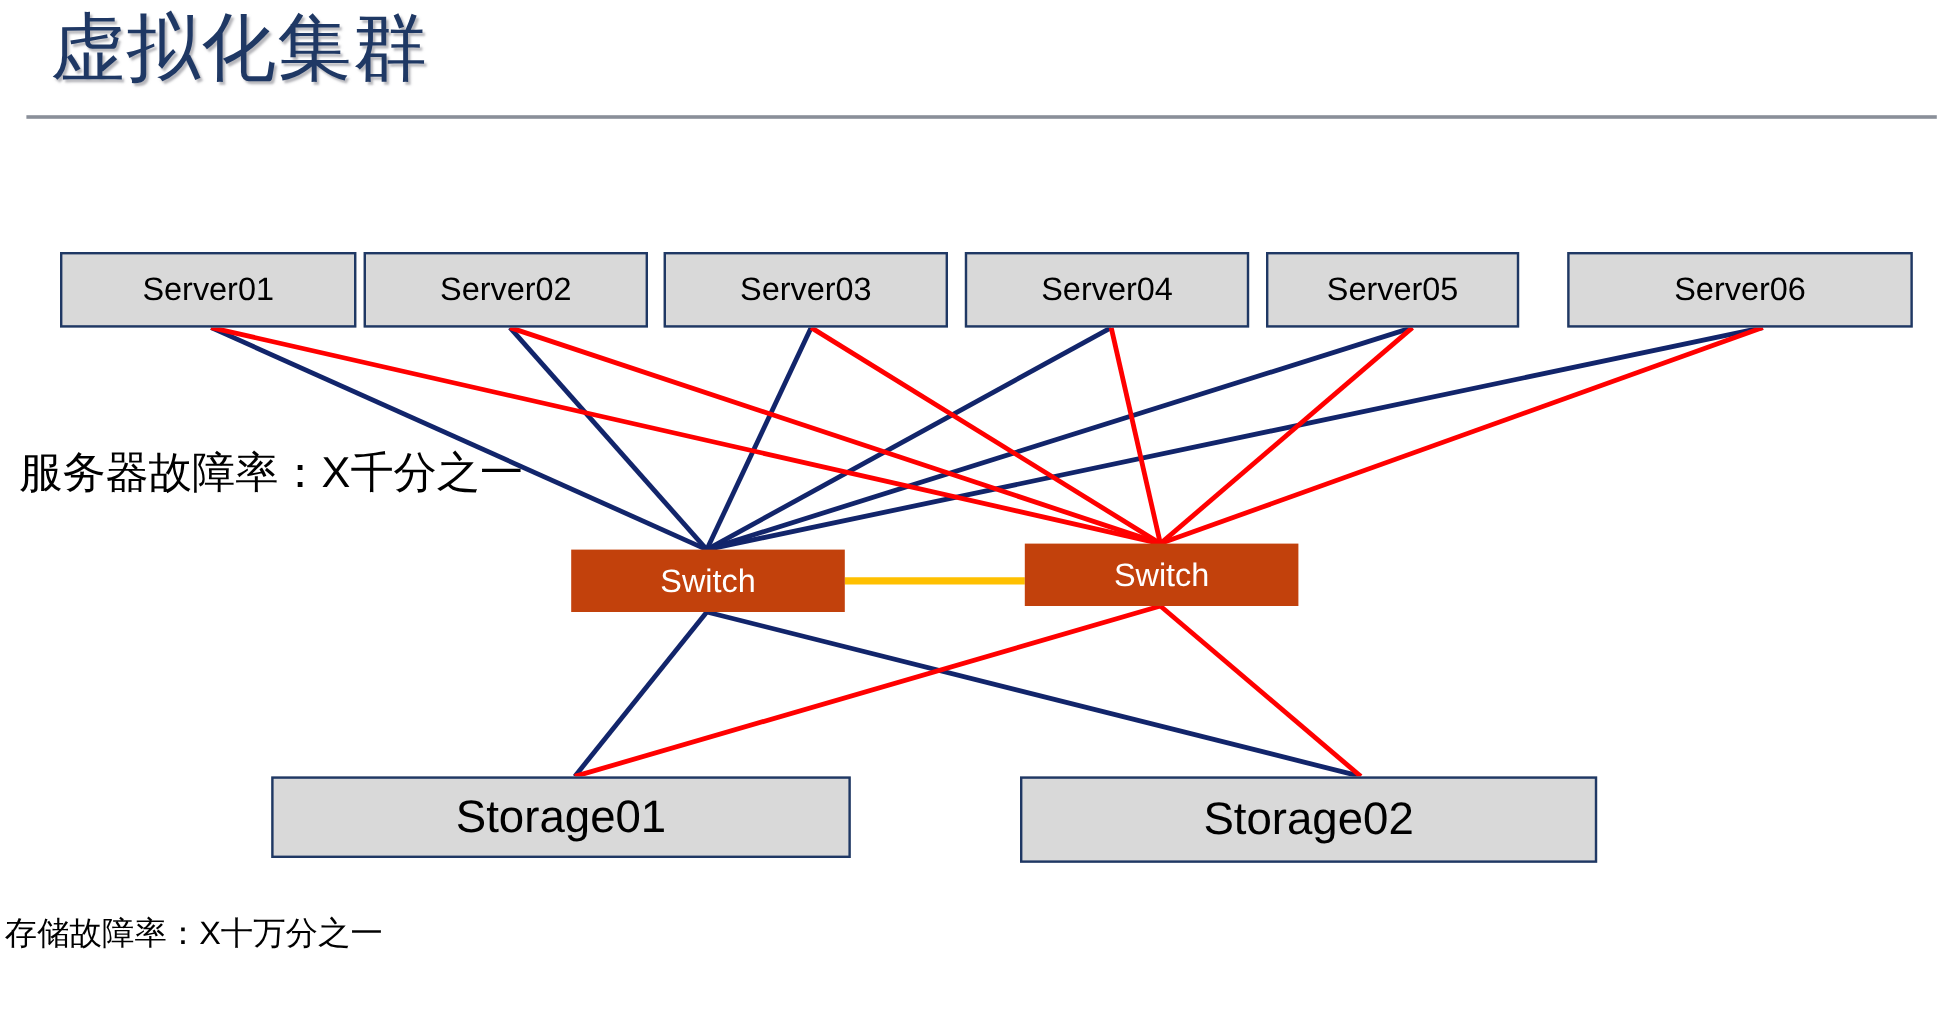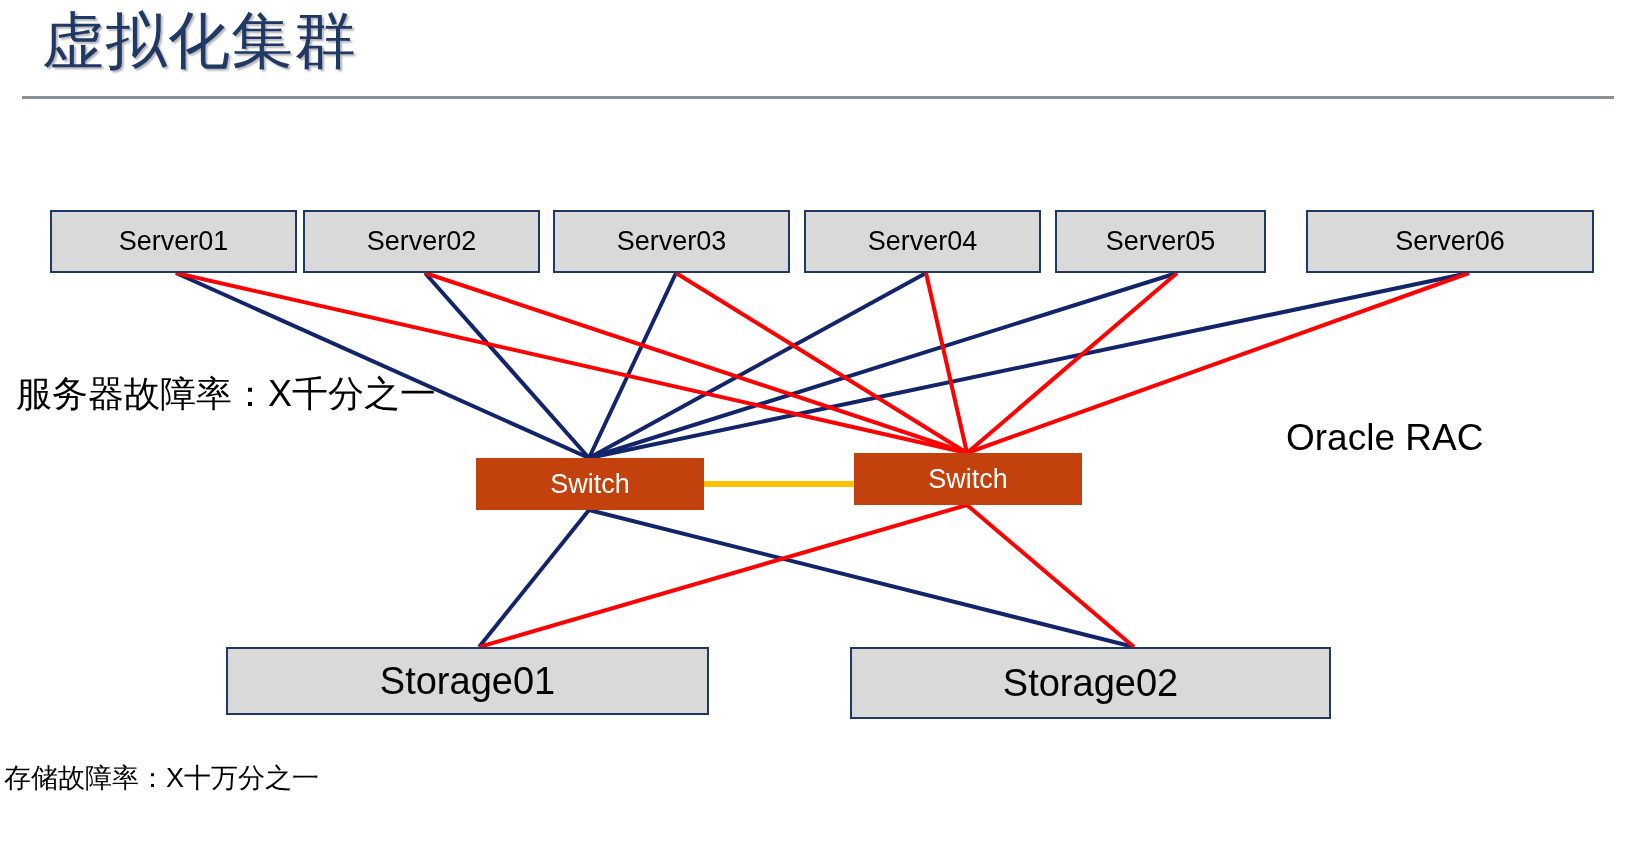--- a/index.html
+++ b/index.html
@@ -165,14 +165,13 @@
       <div class="node node-storage" style="left: 846px; top: 647px; width: 481px; height: 72px;">
         <span>Storage02</span>
       </div>
     </div>
 </div>
 
 <div class="free-label" id="label-server-rate">服务器故障率：X千分之一</div>
 <div class="free-label" id="label-storage-rate">存储故障率：X十万分之一</div>
 
 <div id="cluster-note">
-    <div>Oracle RAC</div>
   </div>
 
 </body></html>

